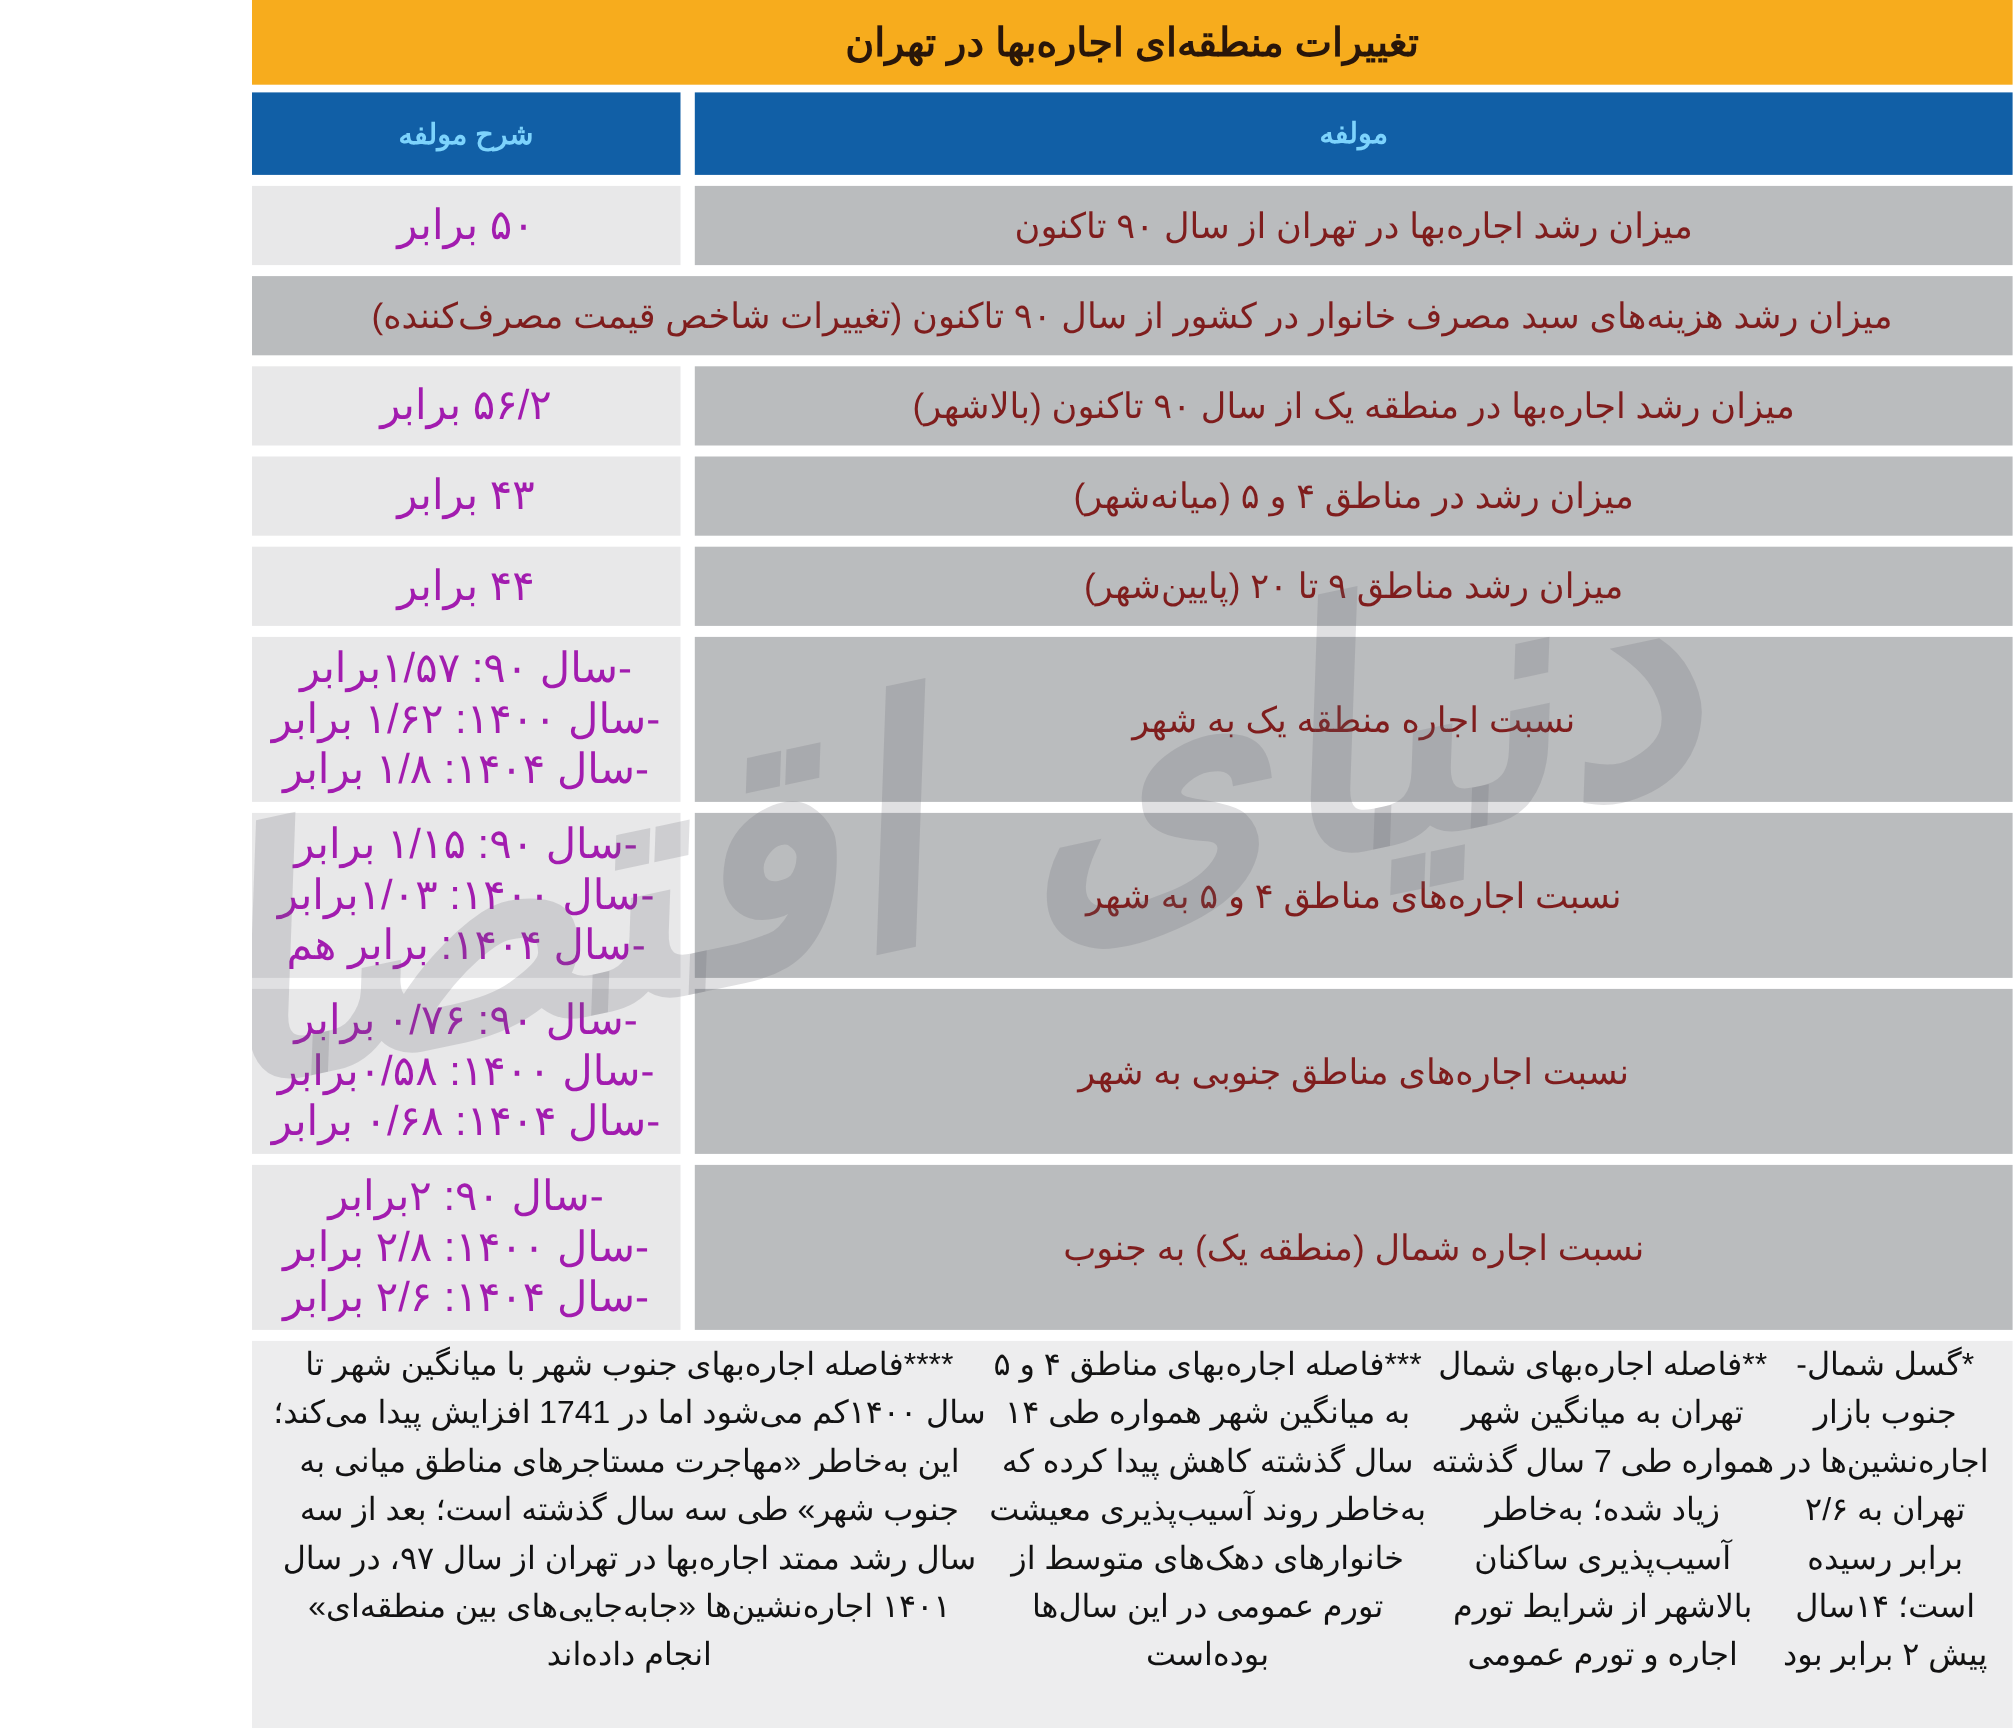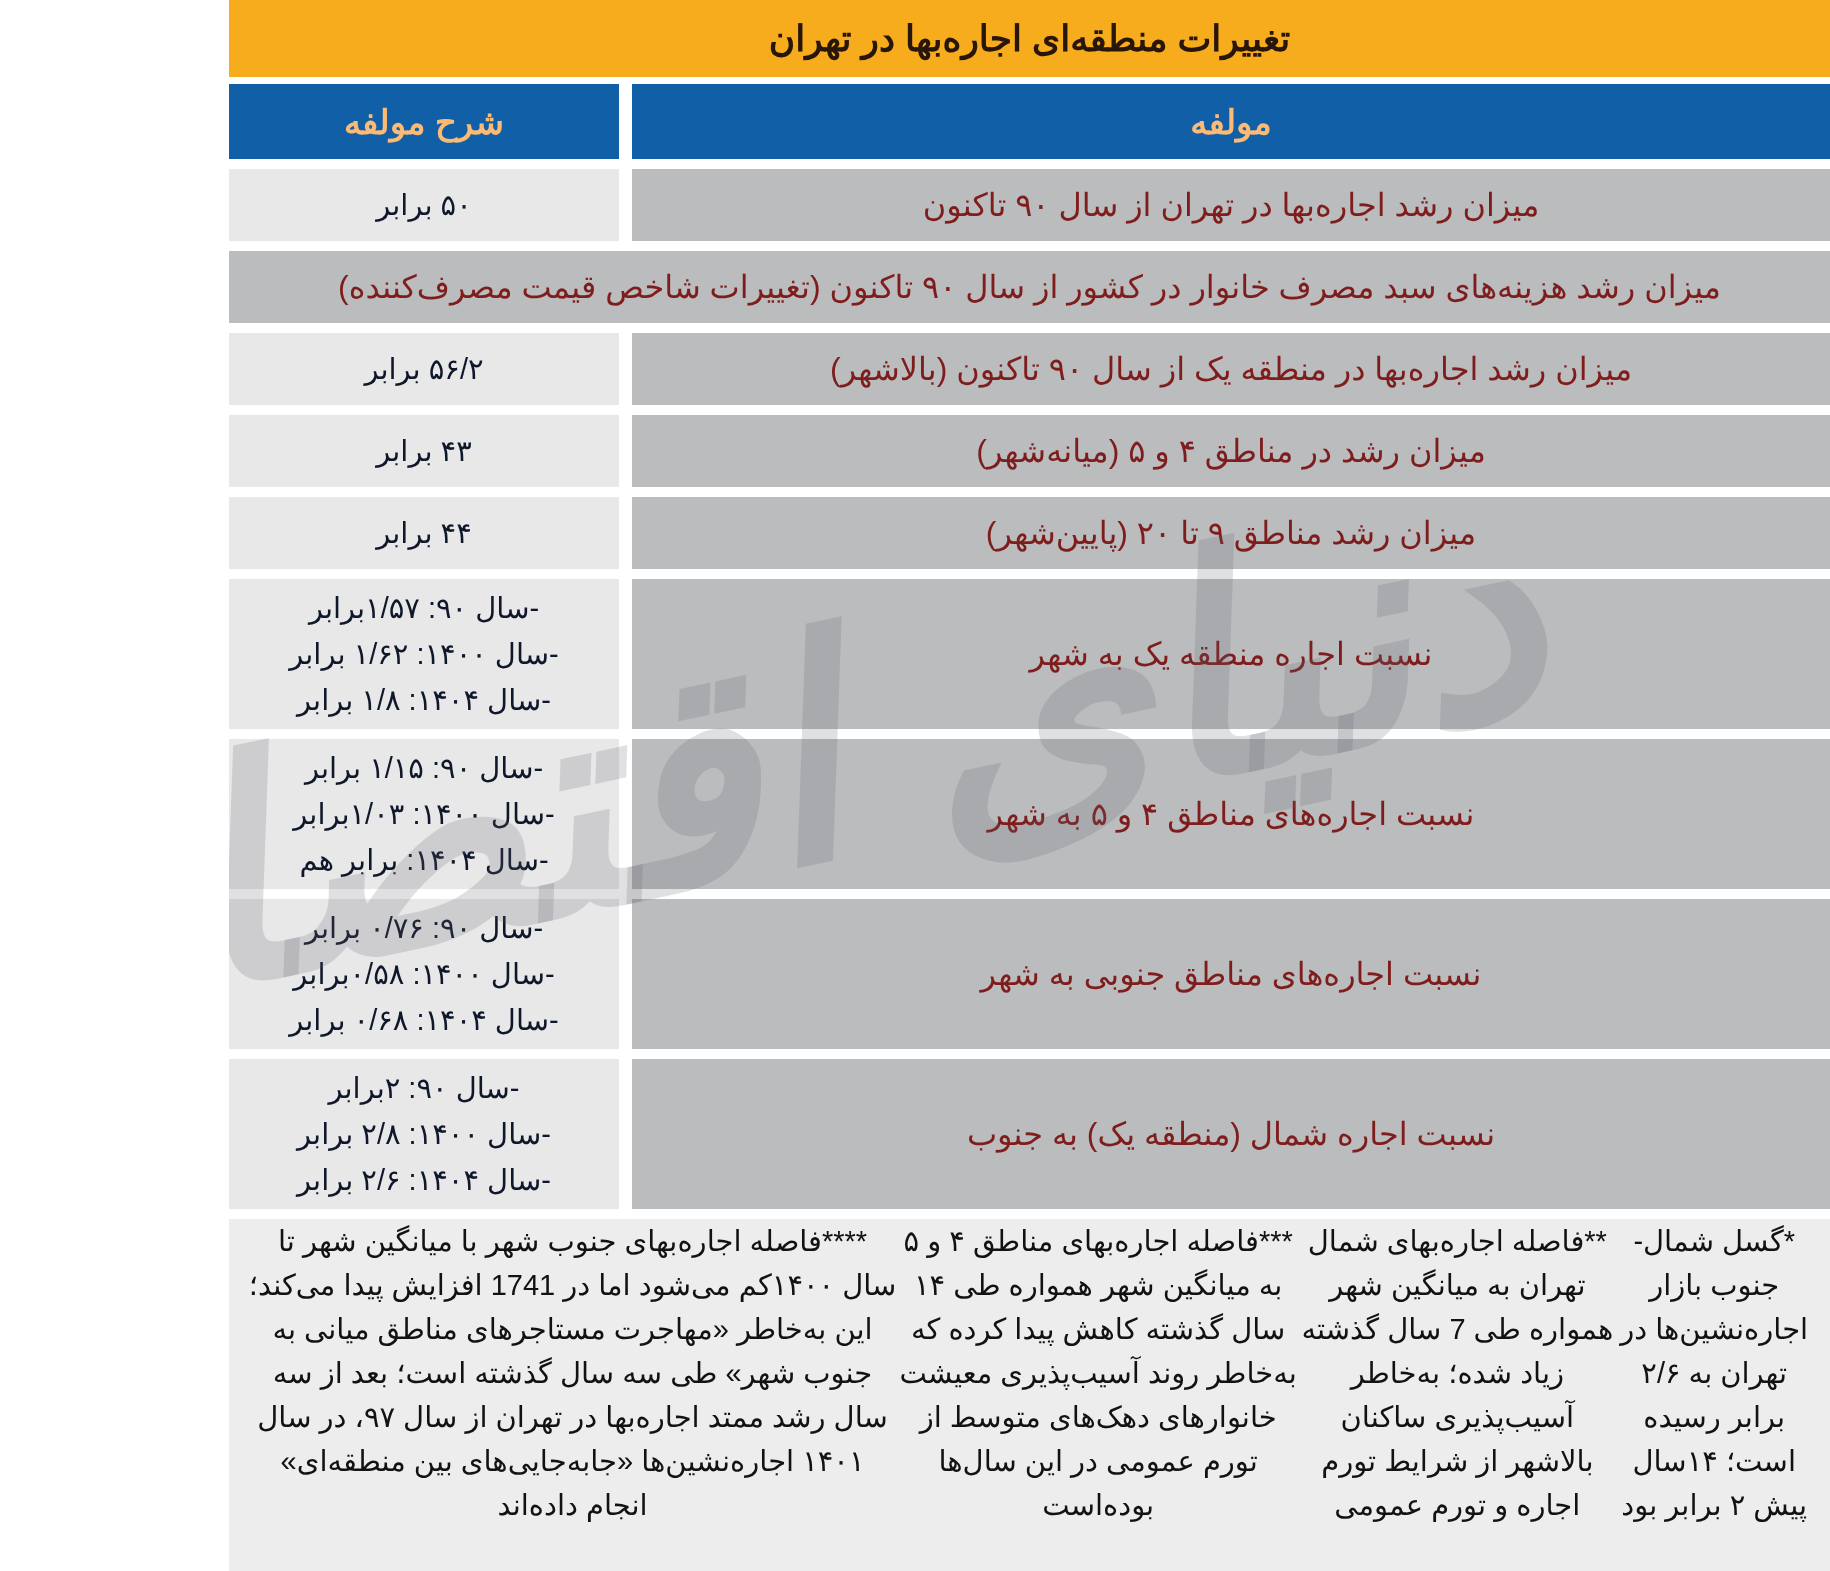--- a/index.html
+++ b/index.html
@@ -19,25 +19,25 @@
     margin-bottom:7px;
   }
   .trow{display:flex;gap:13px;margin-bottom:10px;}
   .cell{
     display:flex;align-items:center;justify-content:center;
     text-align:center;box-sizing:border-box;
   }
   .comp{flex:1 1 auto;background:#babcbe;font-size:32px;color:#7f1d1d;padding:0 30px;}
   .val{
     flex:0 0 390px;width:390px;background:#e8e8e9;
-    font-size:29px;color:#0f172a;
+    font-size:38px;color:#a21caf;
     flex-direction:column;line-height:46px;padding:0 10px;
   }
   .thead{height:75px;}
-  .thead .cell{background:#115FA6;color:#fdba74;font-weight:bold;font-size:34px;}
+  .thead .cell{background:#115FA6;color:#7dd3fc;font-weight:bold;font-size:26px;}
   .single{height:72px;}
   .tall{height:150px;}
   .footer{
     background:#EDEDEE;
     height:352px;
     display:flex;flex-direction:row;justify-content:center;
     text-align:center;
     font-size:29px;line-height:44px;color:#121212;
     padding:0 18px;box-sizing:border-box;
   }

